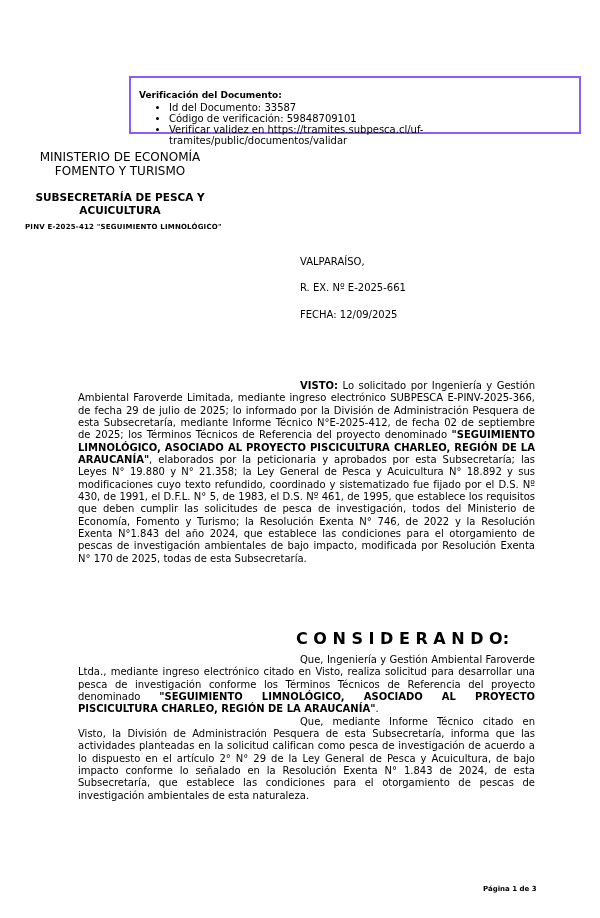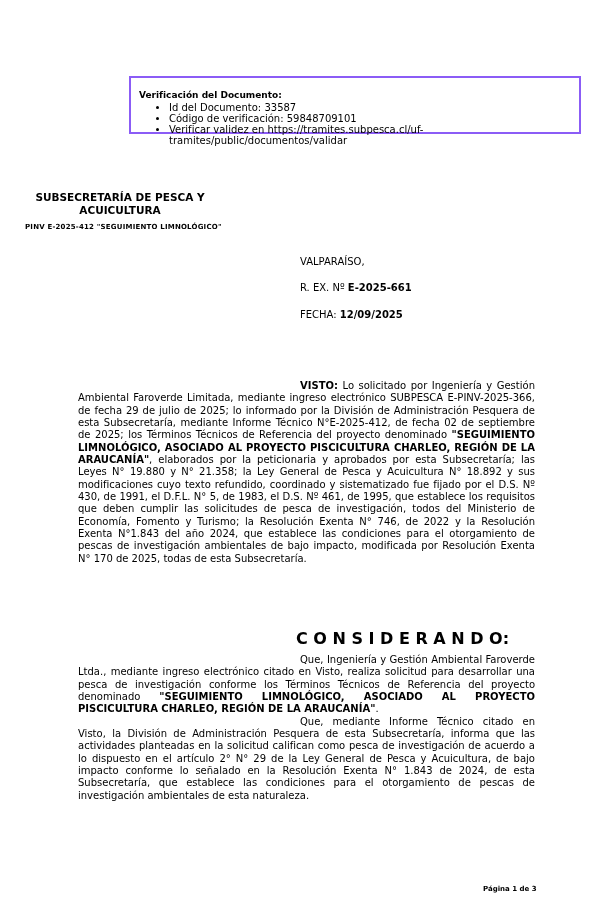--- a/index.html
+++ b/index.html
@@ -80,21 +80,21 @@
     left: 300px;
     top: 247px;
     width: 235px;
     font-size: 10px;
     line-height: 12.3px;
   }
   .subject { text-align: justify; }
   .city   { margin-top: 9px; }
   .rex    { margin-top: 14px; }
   .fecha  { margin-top: 14px; }
-  .rex b, .fecha b { font-weight: 700; }
+  .rex b, .fecha b { font-weight: 400; }
 
   
   .body-par {
     position: absolute;
     left: 78px;
     width: 457px;
     font-size: 10px;
     line-height: 12.35px;
     text-align: justify;
   }
@@ -129,20 +129,24 @@
 
   <div class="verify-box">
     <div class="verify-title">Verificación del Documento:</div>
     <ul class="verify-list">
       <li>Id del Documento: 33587</li>
       <li>Código de verificación: 59848709101</li>
       <li>Verificar validez en https://tramites.subpesca.cl/uf-tramites/public/documentos/validar</li>
     </ul>
   </div>
 
+  <div class="ministry">
+    <div>MINISTERIO DE ECONOMÍA</div>
+    <div>FOMENTO Y TURISMO</div>
+  </div>
   <div class="subsec">
     <div>SUBSECRETARÍA DE PESCA Y</div>
     <div>ACUICULTURA</div>
   </div>
   <div class="pinv">PINV E-2025-412 "SEGUIMIENTO LIMNOLÓGICO"</div>
 
   <div class="subject-block">
     <div class="city">VALPARAÍSO,</div>
     <div class="rex"><span>R. EX. Nº </span><b>E-2025-661</b></div>
     <div class="fecha"><span>FECHA: </span><b>12/09/2025</b></div>

